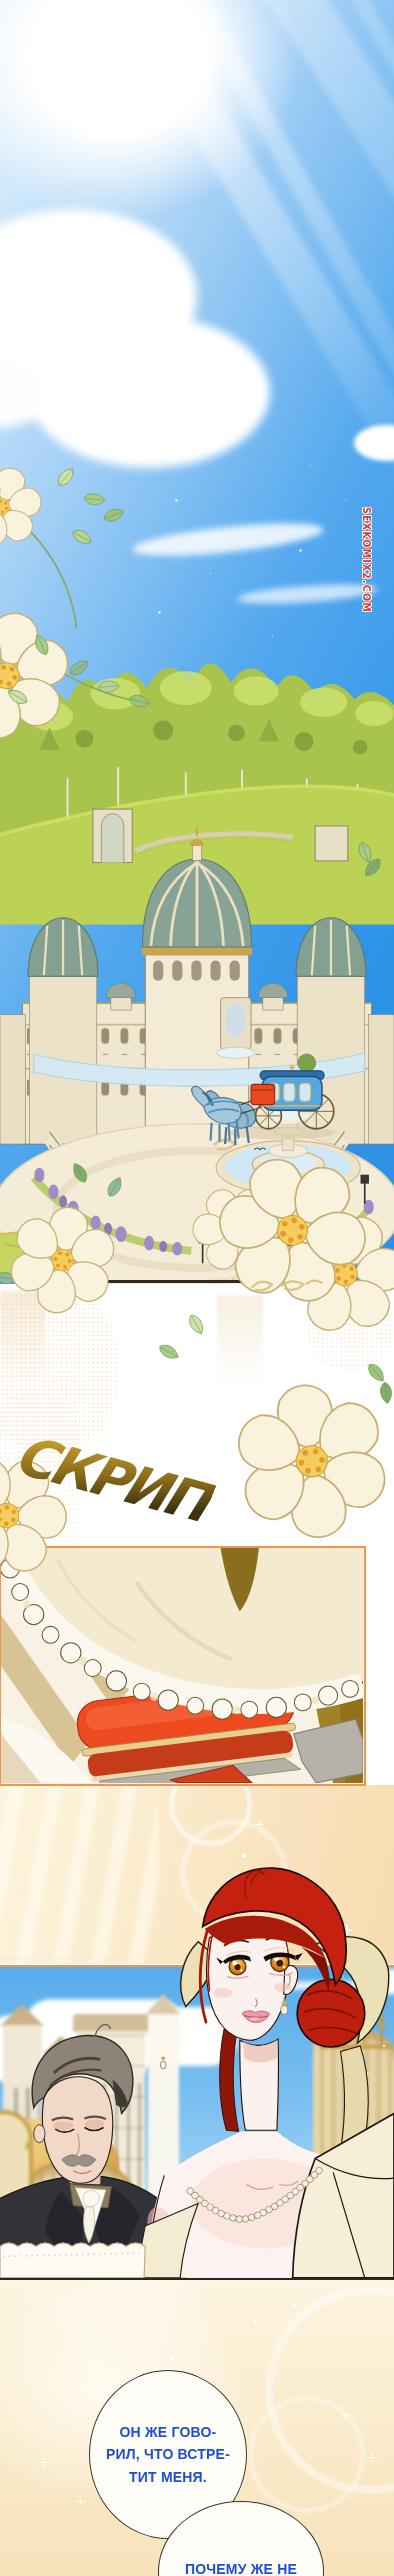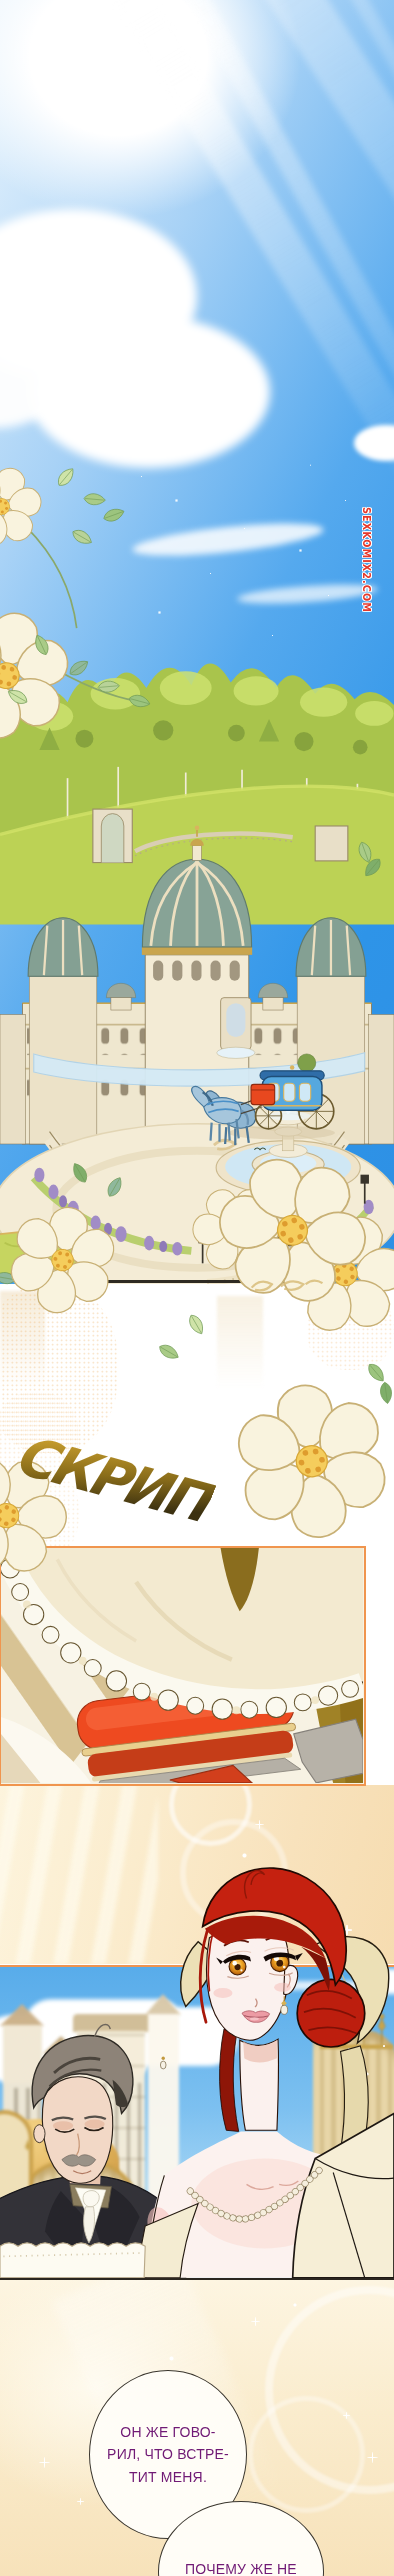--- a/index.html
+++ b/index.html
@@ -123,21 +123,21 @@
   .o-glow{left:-45px;top:-11.3px;width:282px;height:237px;
     background:radial-gradient(closest-side,rgba(255,252,242,.9),rgba(255,252,242,0));}
   .ok1{left:265px;top:5.6px;width:192px;height:192px;border:8px solid rgba(255,255,255,.45);}
   .ok2{left:248px;top:116px;width:107px;height:107px;border:5px solid rgba(255,255,255,.36);}
   .o-ray{left:101px;top:-17px;width:135px;height:271px;transform:rotate(-24deg);filter:blur(4.5px);opacity:.35;
     background:linear-gradient(180deg,rgba(255,255,255,.8),rgba(255,255,255,0));}
 
   
   .bubble{position:absolute;background:#fffdf7;border:1.7px solid #3a362e;border-radius:50%;
     display:flex;align-items:center;justify-content:center;text-align:center;z-index:8;
-    color:#701a75;font-weight:400;font-size:14px;line-height:1.6;letter-spacing:0.2px;
+    color:#1d4ed8;font-weight:700;font-size:14px;line-height:1.6;letter-spacing:0.2px;
     font-family:"Liberation Sans",sans-serif;}
   .bubble-1{left:89px;top:2370px;width:156px;height:167px;white-space:pre-line;}
   .bubble-2{left:158px;top:2501px;width:166px;height:141px;align-items:flex-start;
     padding-top:56px;box-sizing:border-box;white-space:nowrap;}
 
   
   .watermark{left:361px;top:507px;z-index:9;writing-mode:vertical-rl;
     font-family:"DejaVu Sans",sans-serif;font-size:9.6px;font-weight:bold;color:#e5382b;letter-spacing:1.1px;
     text-shadow:-0.6px 0 #fff,0.6px 0 #fff,0 -0.6px #fff,0 0.6px #fff,-0.6px -0.6px #fff,0.6px 0.6px #fff,-0.6px 0.6px #fff,0.6px -0.6px #fff;}
 </style>

